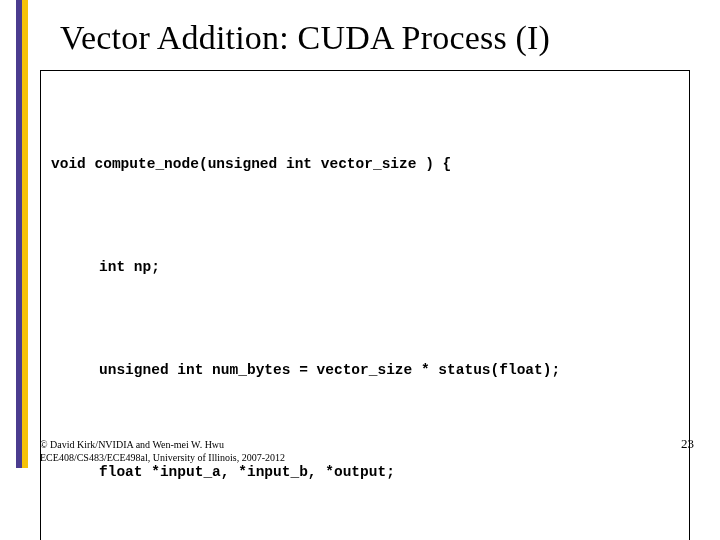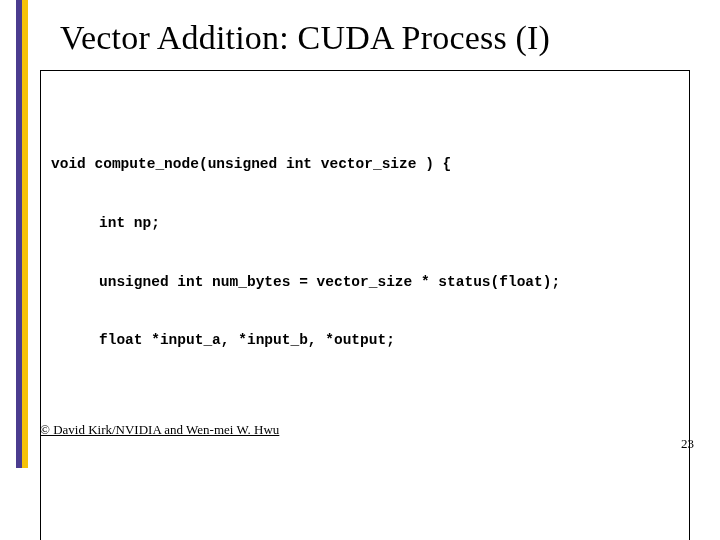--- a/index.html
+++ b/index.html
@@ -43,29 +43,28 @@
     padding: 6px 10px 10px 10px;
     box-sizing: border-box;
     font-family: "Lucida Console", Consolas, "Courier New", monospace;
     font-size: 14.5px;
     line-height: 1.35;
     font-weight: 600;
     white-space: pre;
   }
   .codebox .blk { margin-bottom: 14px; }
   .codebox .blk:last-child { margin-bottom: 0; }
-  .codebox .line.indent1 { padding-left: 48px; }
+  .codebox .line.indent1 { padding-left: 48px; margin-top: 44px; }
   .footer {
     position: absolute;
     left: 40px;
-    bottom: 30px;
-    font-size: 13px;
+    bottom: 4px;
+    font-size: 10px;
     line-height: 1.25;
     color: #000;
-    text-decoration: underline;
   }
   .pagenum {
     position: absolute;
     right: 26px;
     bottom: 16px;
     font-size: 13px;
   }
 </style>
 </head>
 <body>
@@ -86,16 +85,17 @@
     <div class="blk">
       
       
     </div>
     
     
   </div>
 
   <div class="footer">
     <div>© David Kirk/NVIDIA and Wen-mei W. Hwu</div>
+    <div>ECE408/CS483/ECE498al, University of Illinois, 2007-2012</div>
   </div>
 
   <div class="pagenum">23</div>
 </div>
 
 </body></html>

